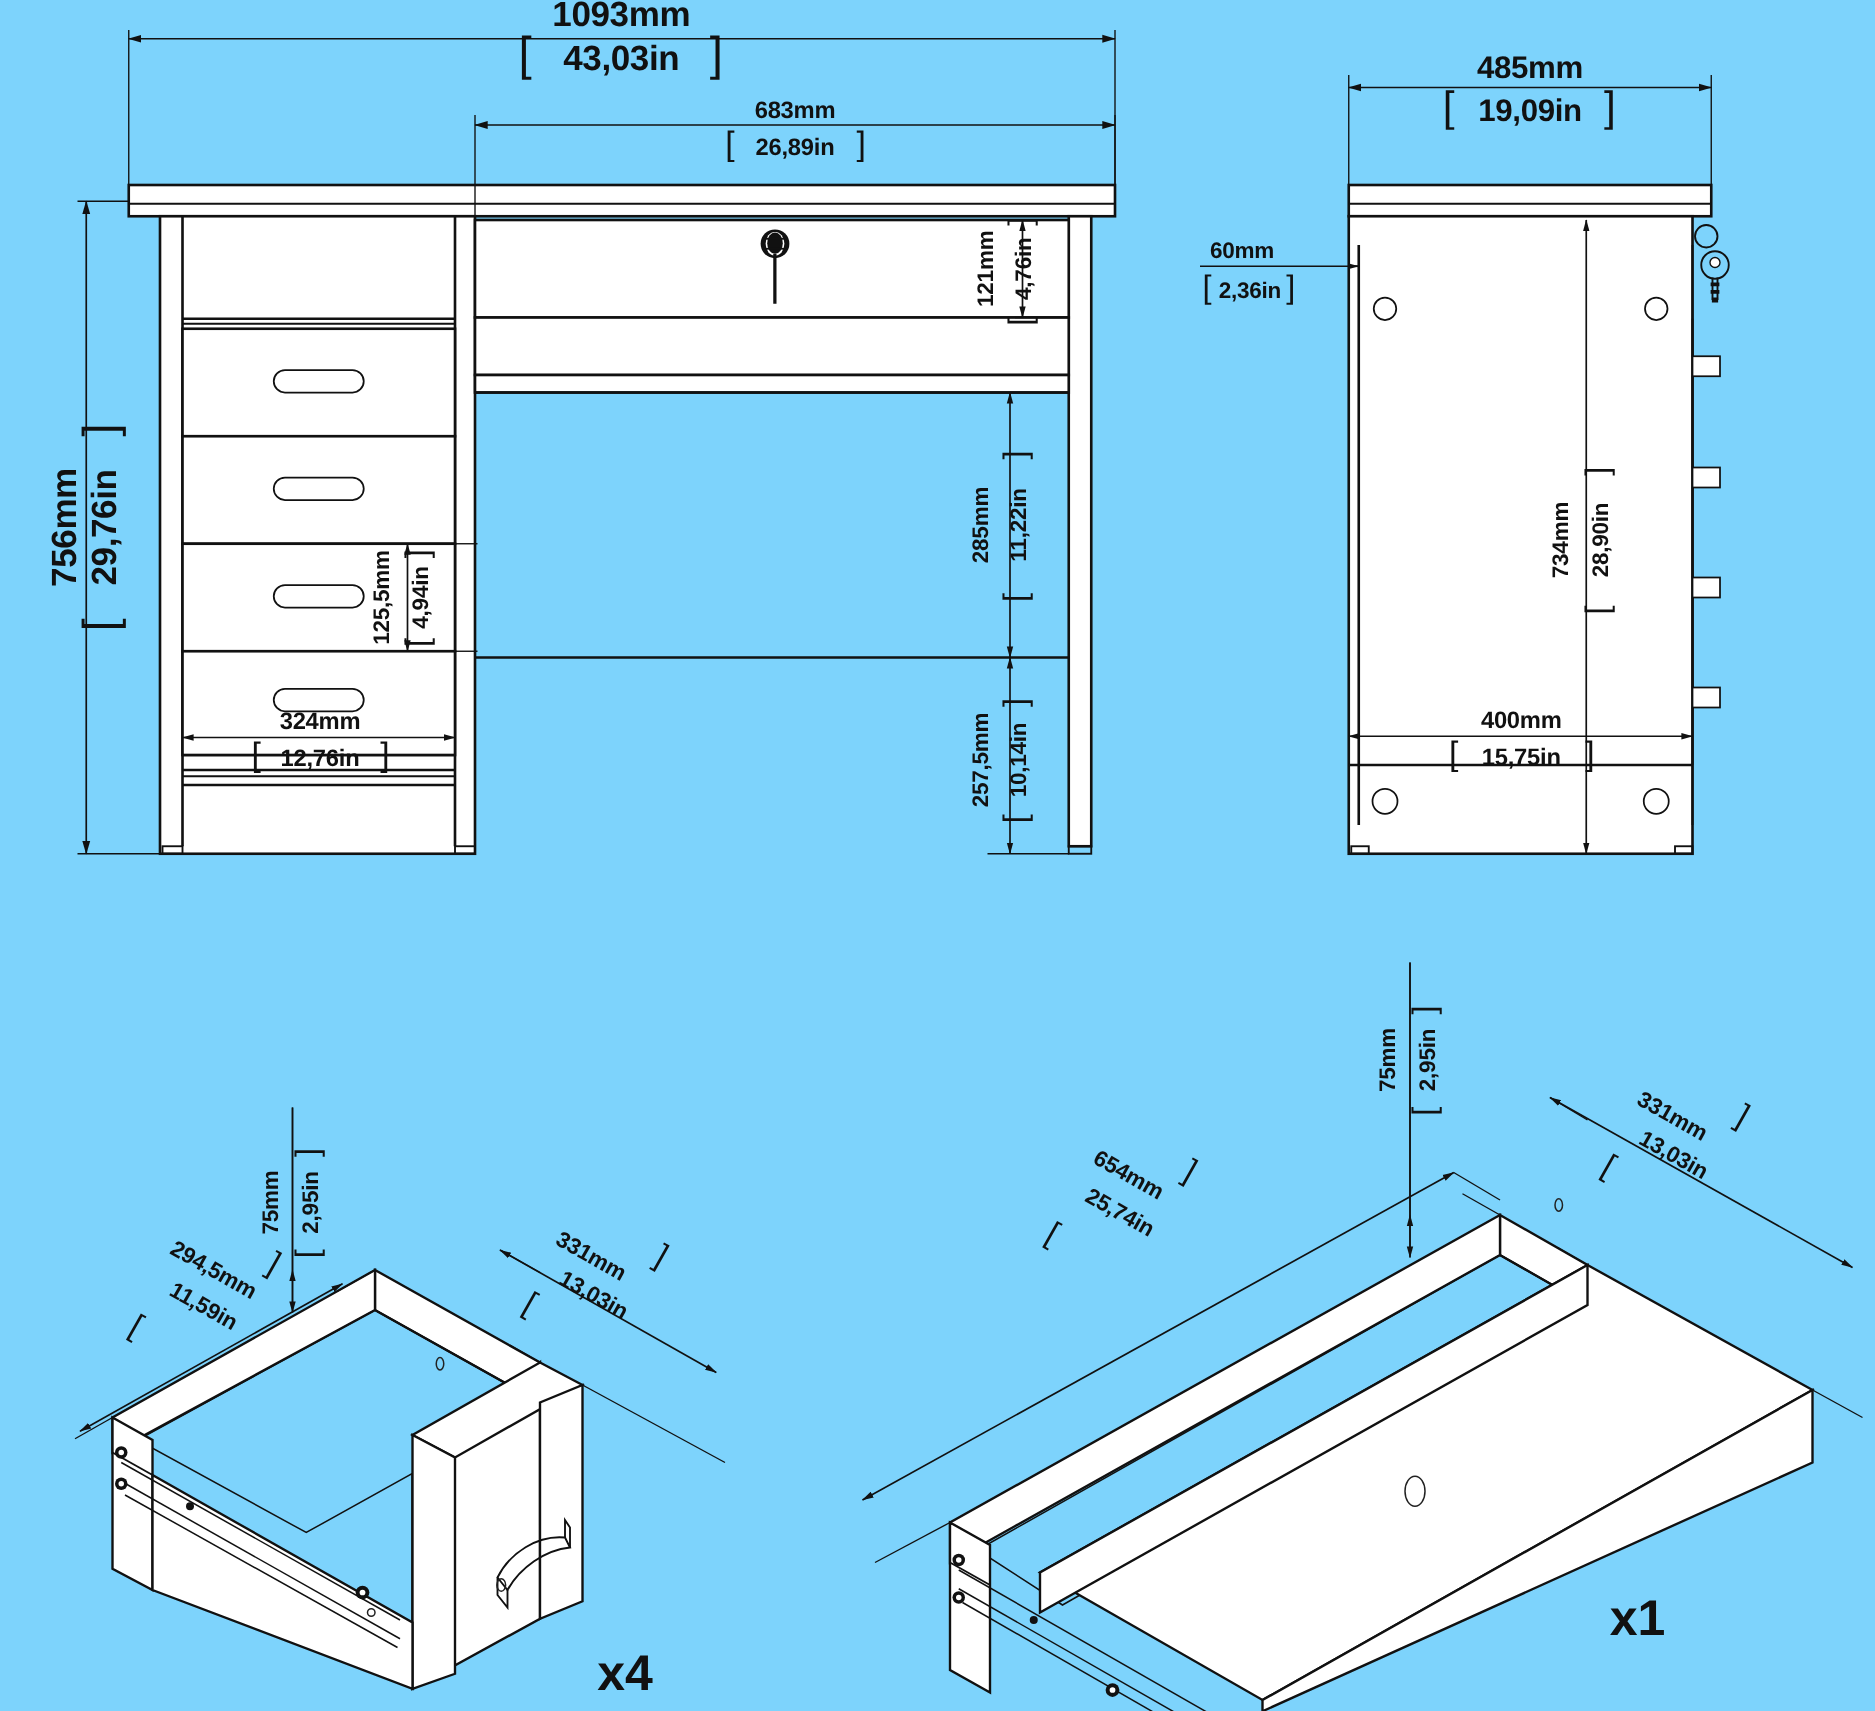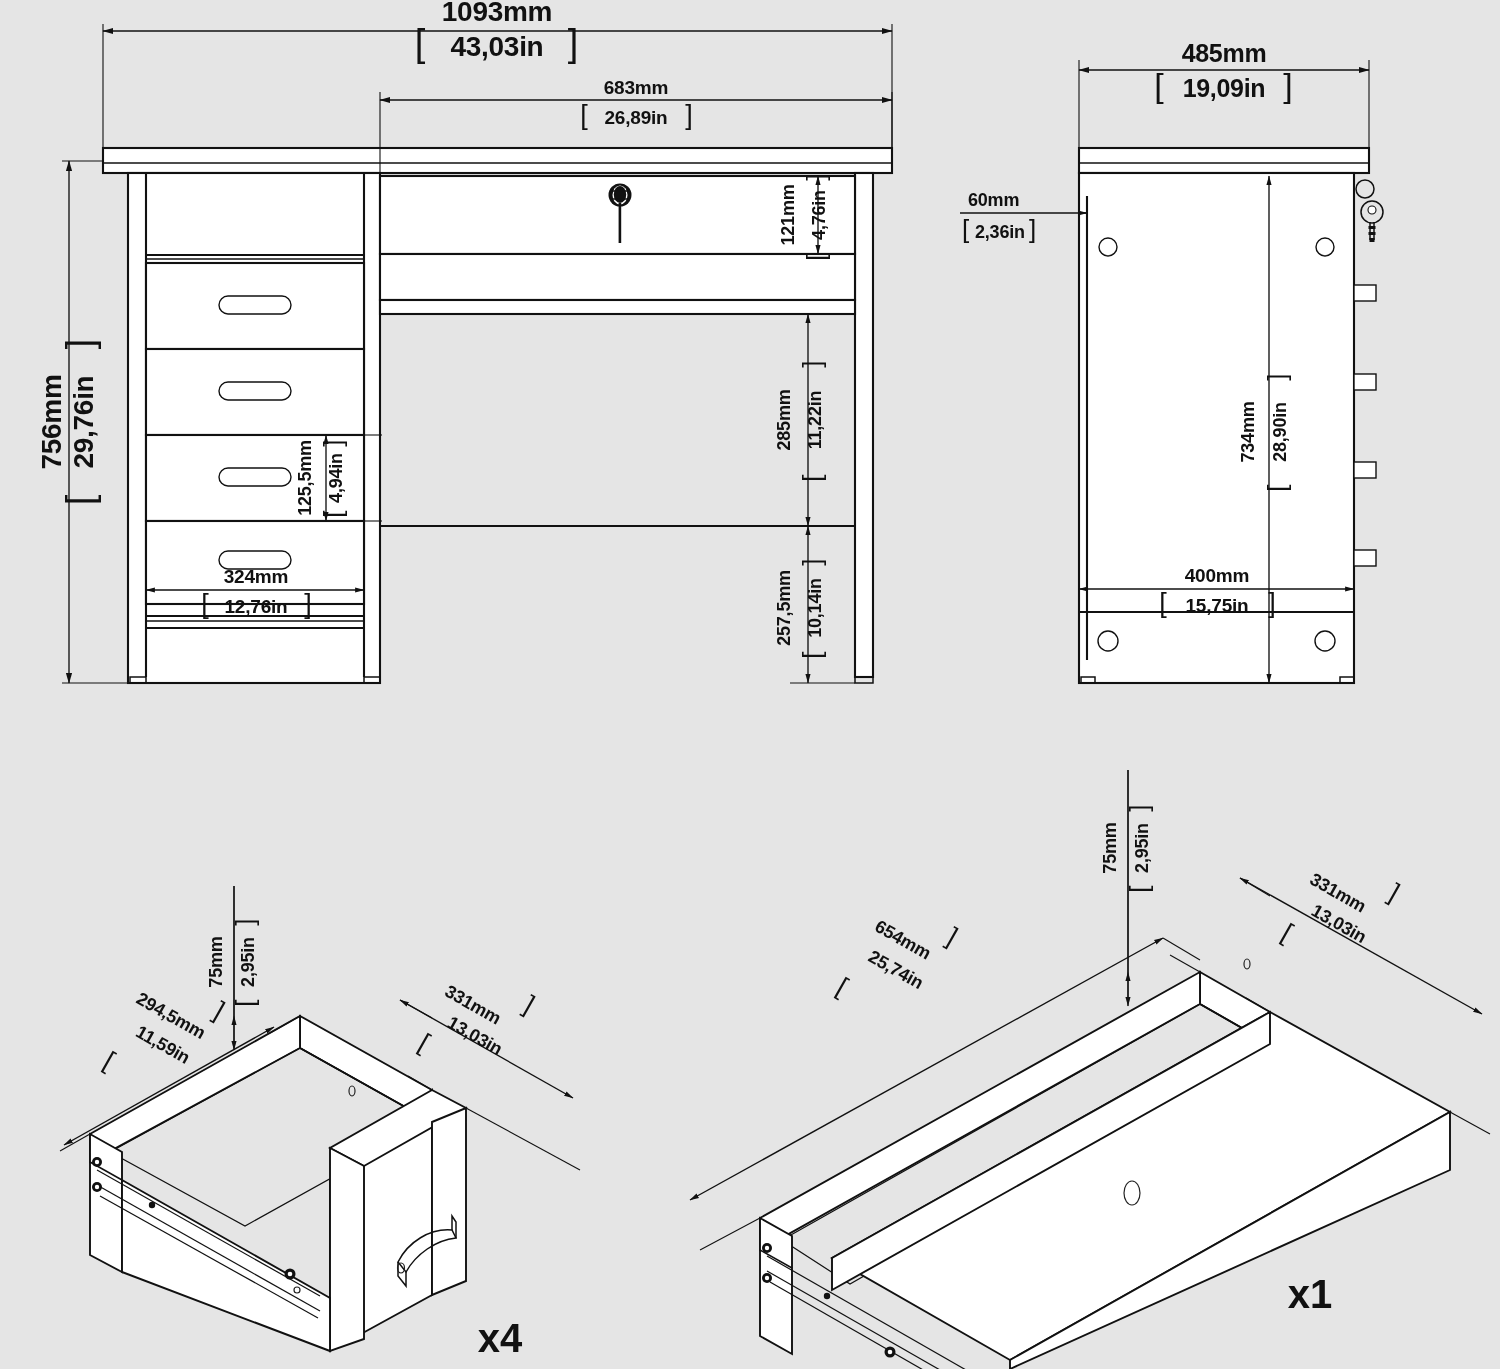--- a/index.html
+++ b/index.html
@@ -5,21 +5,21 @@
 <style>
   html,body{margin:0;padding:0;background:#ffffff;}
   body{
     font-family:"Liberation Sans", sans-serif;
     color:#1a1a1a;
   }
   #sheet{
     position:relative;
     width:1500px;
     height:1369px;
-    background:#e5e5e5;
+    background:#7dd3fc;
     overflow:hidden;
   }
   svg.draw{
     position:absolute;
     left:0; top:0;
     width:1500px;
     height:1369px;
     display:block;
   }
   

